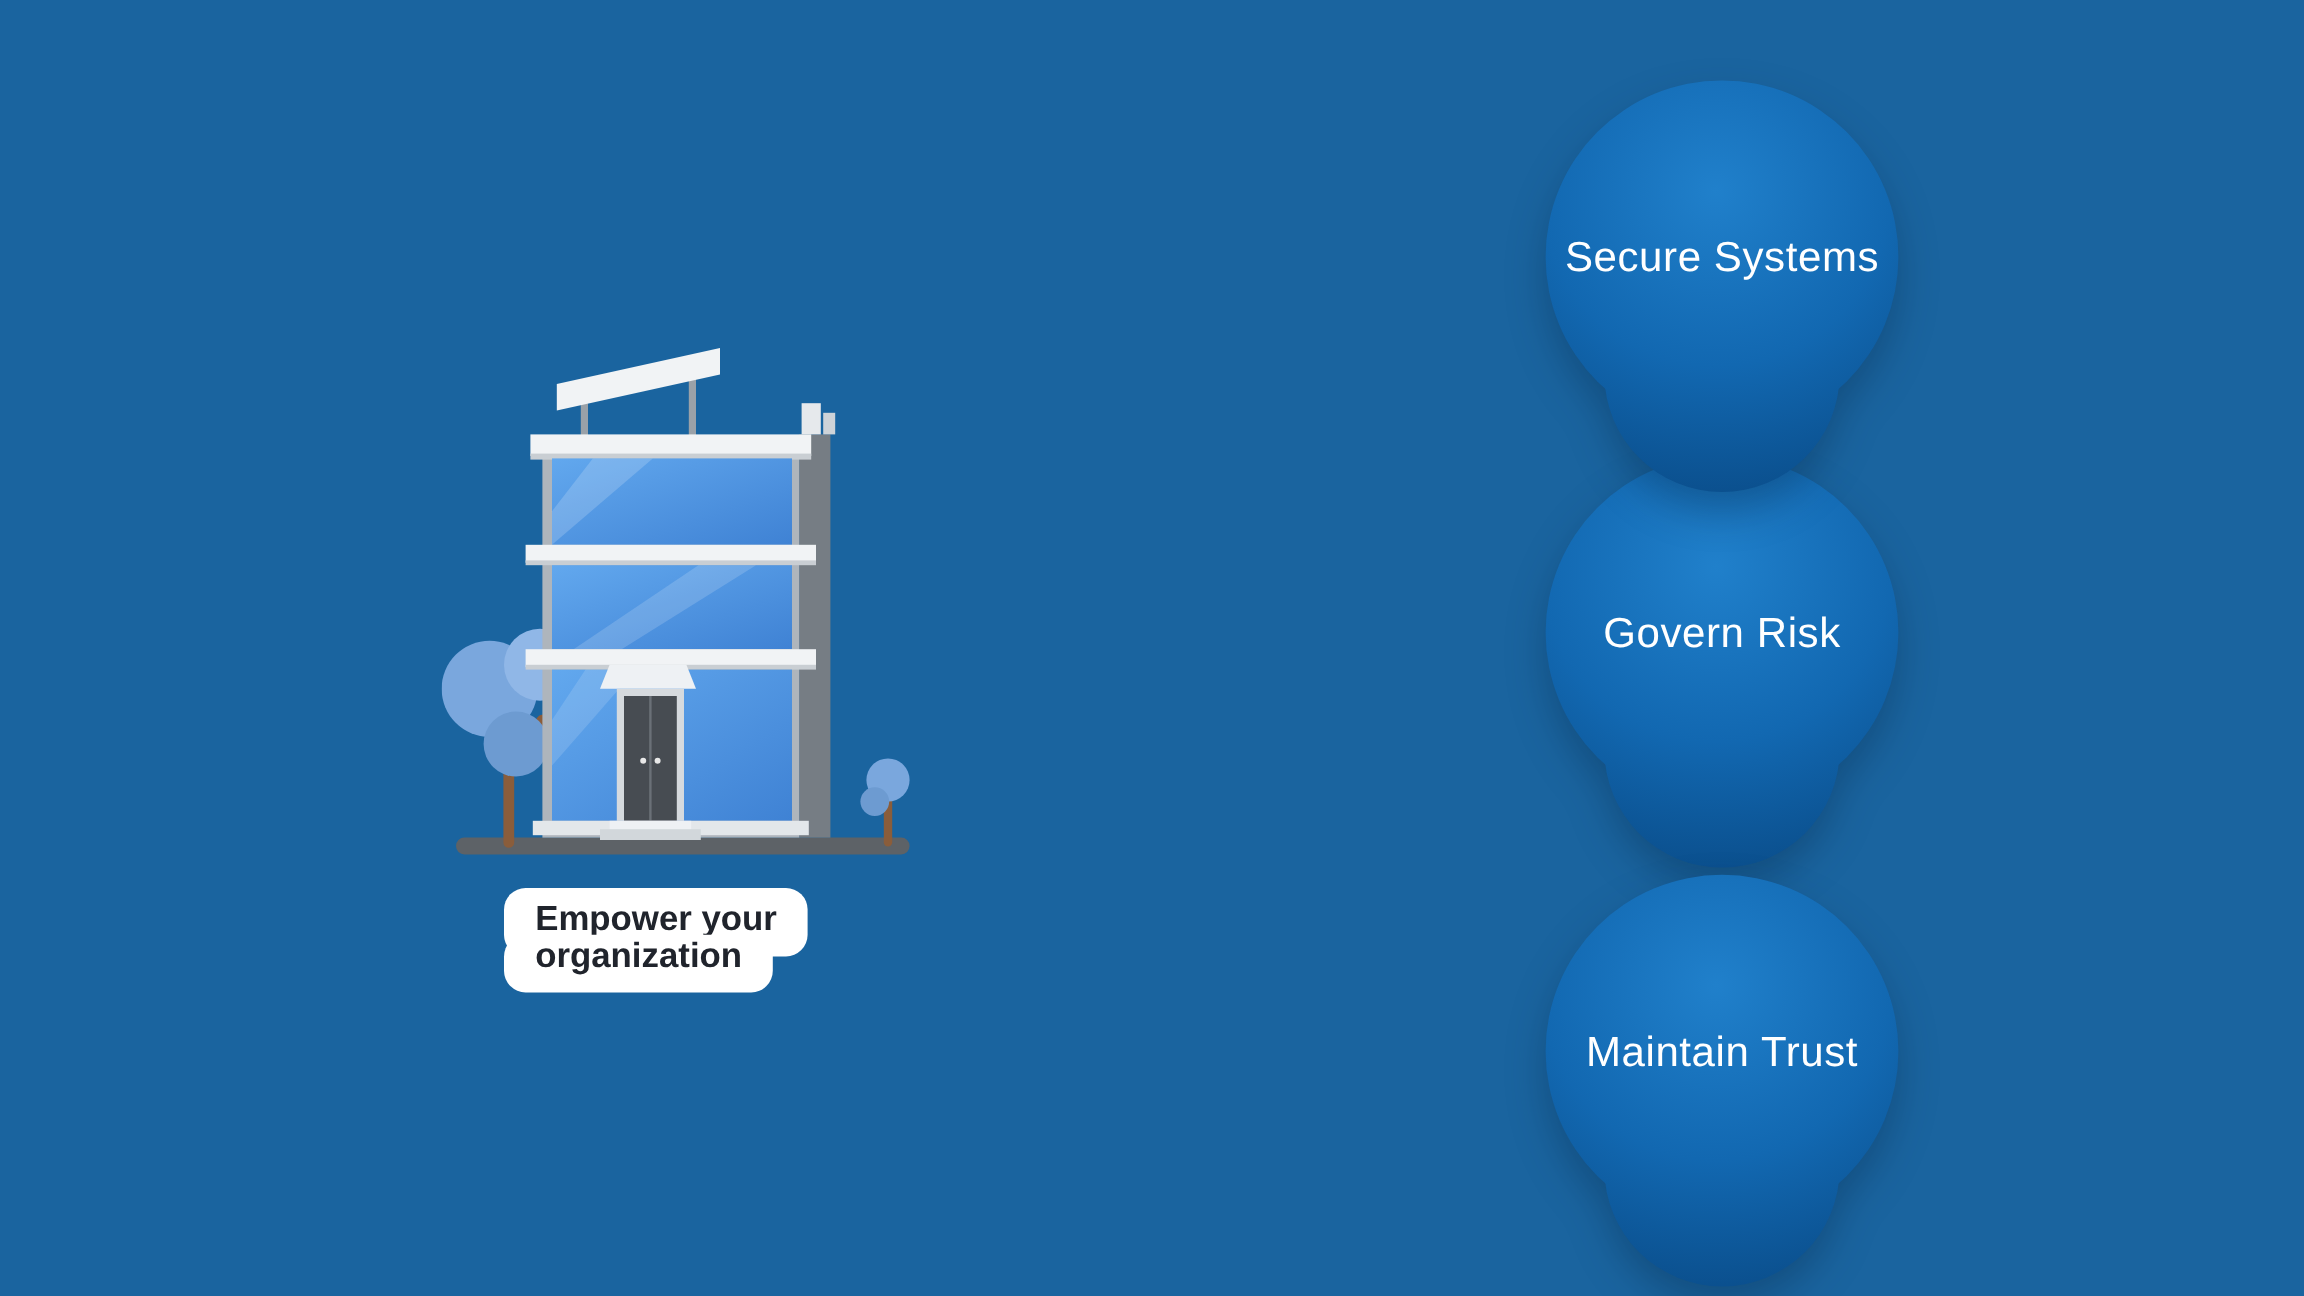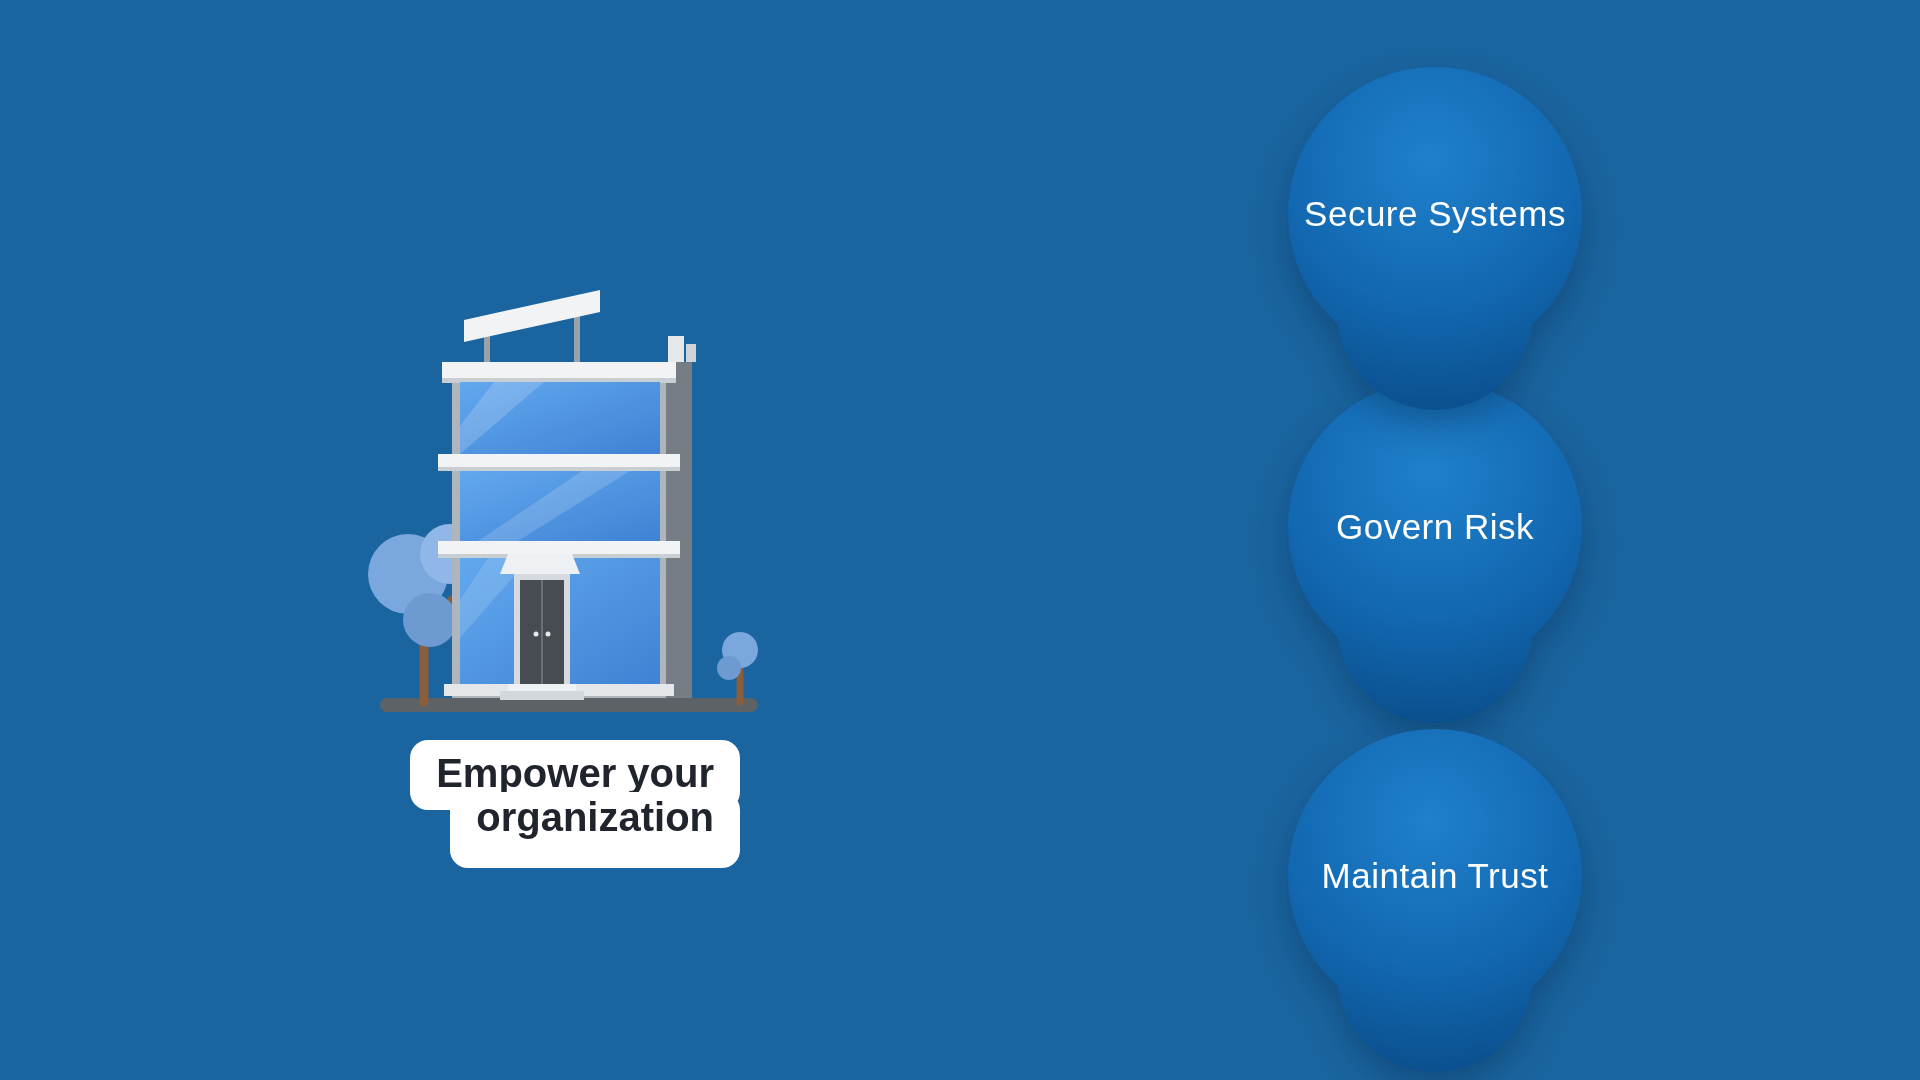--- a/index.html
+++ b/index.html
@@ -15,34 +15,34 @@
   html,body{width:100%;height:100%;background:var(--background);}
   body{font-family:"Liberation Sans",sans-serif;overflow:hidden;}
   .scene{position:relative;width:1920px;height:1080px;background:var(--background);overflow:hidden;}
 
   
   .building-wrap{position:absolute;left:368px;top:278px;width:400px;height:450px;}
 
   
   .caption{
     position:absolute;left:420px;top:740px;width:320px;
-    display:flex;flex-direction:column;align-items:flex-end;
-    font-size:40px;font-weight:600;color:var(--caption-text);
+    display:flex;flex-direction:column;align-items:flex-start;
+    font-size:29px;font-weight:600;color:var(--caption-text);
     line-height:1.15;
   }
   .caption .pill{
     background:var(--caption-bg);
     padding:10px 26px 14px 26px;
     border-radius:18px;
     white-space:nowrap;
   }
   .caption .pill.line2{
     margin-top:-18px;
     padding-top:2px;
-    padding-bottom:28px;
+    padding-bottom:12px;
   }
 
   
   .bubble{position:absolute;left:1280px;width:310px;height:370px;}
   .bubble svg{filter:drop-shadow(0 16px 16px rgba(0,25,50,.28));}
   .bubble-text{
     fill:var(--bubble-text);
     font-family:"Liberation Sans",sans-serif;
     font-size:35px;
     font-weight:400;

